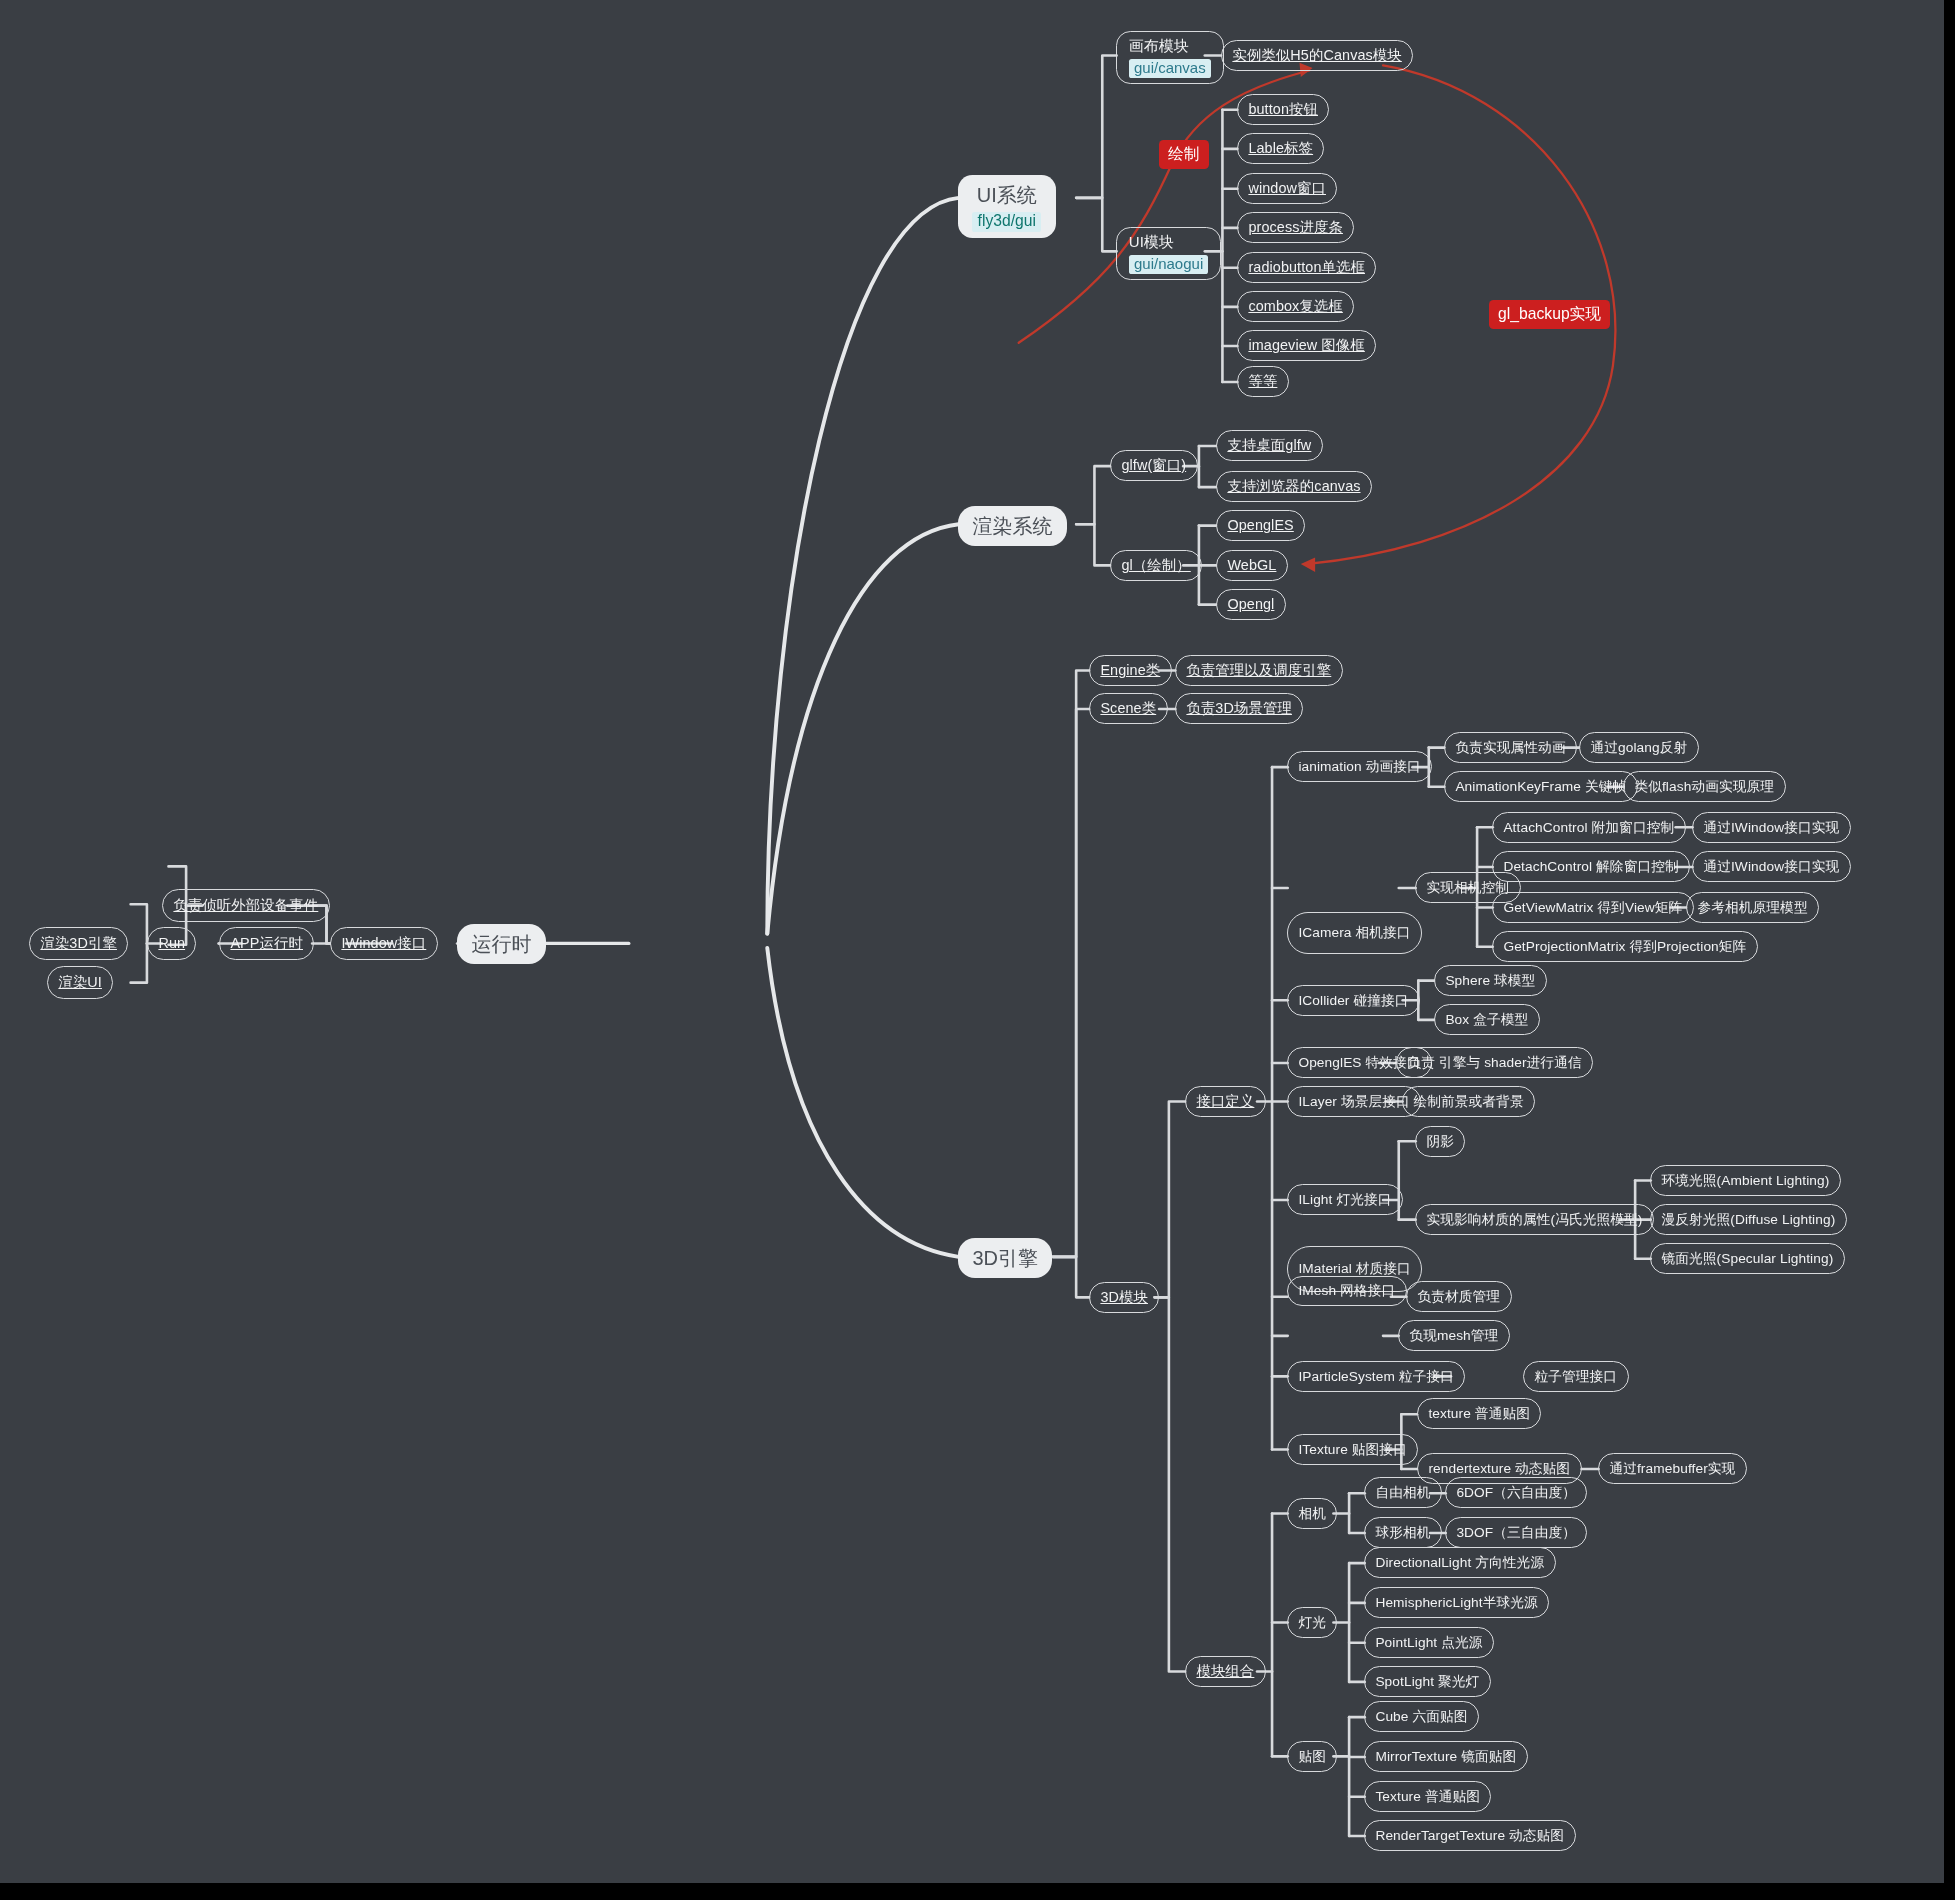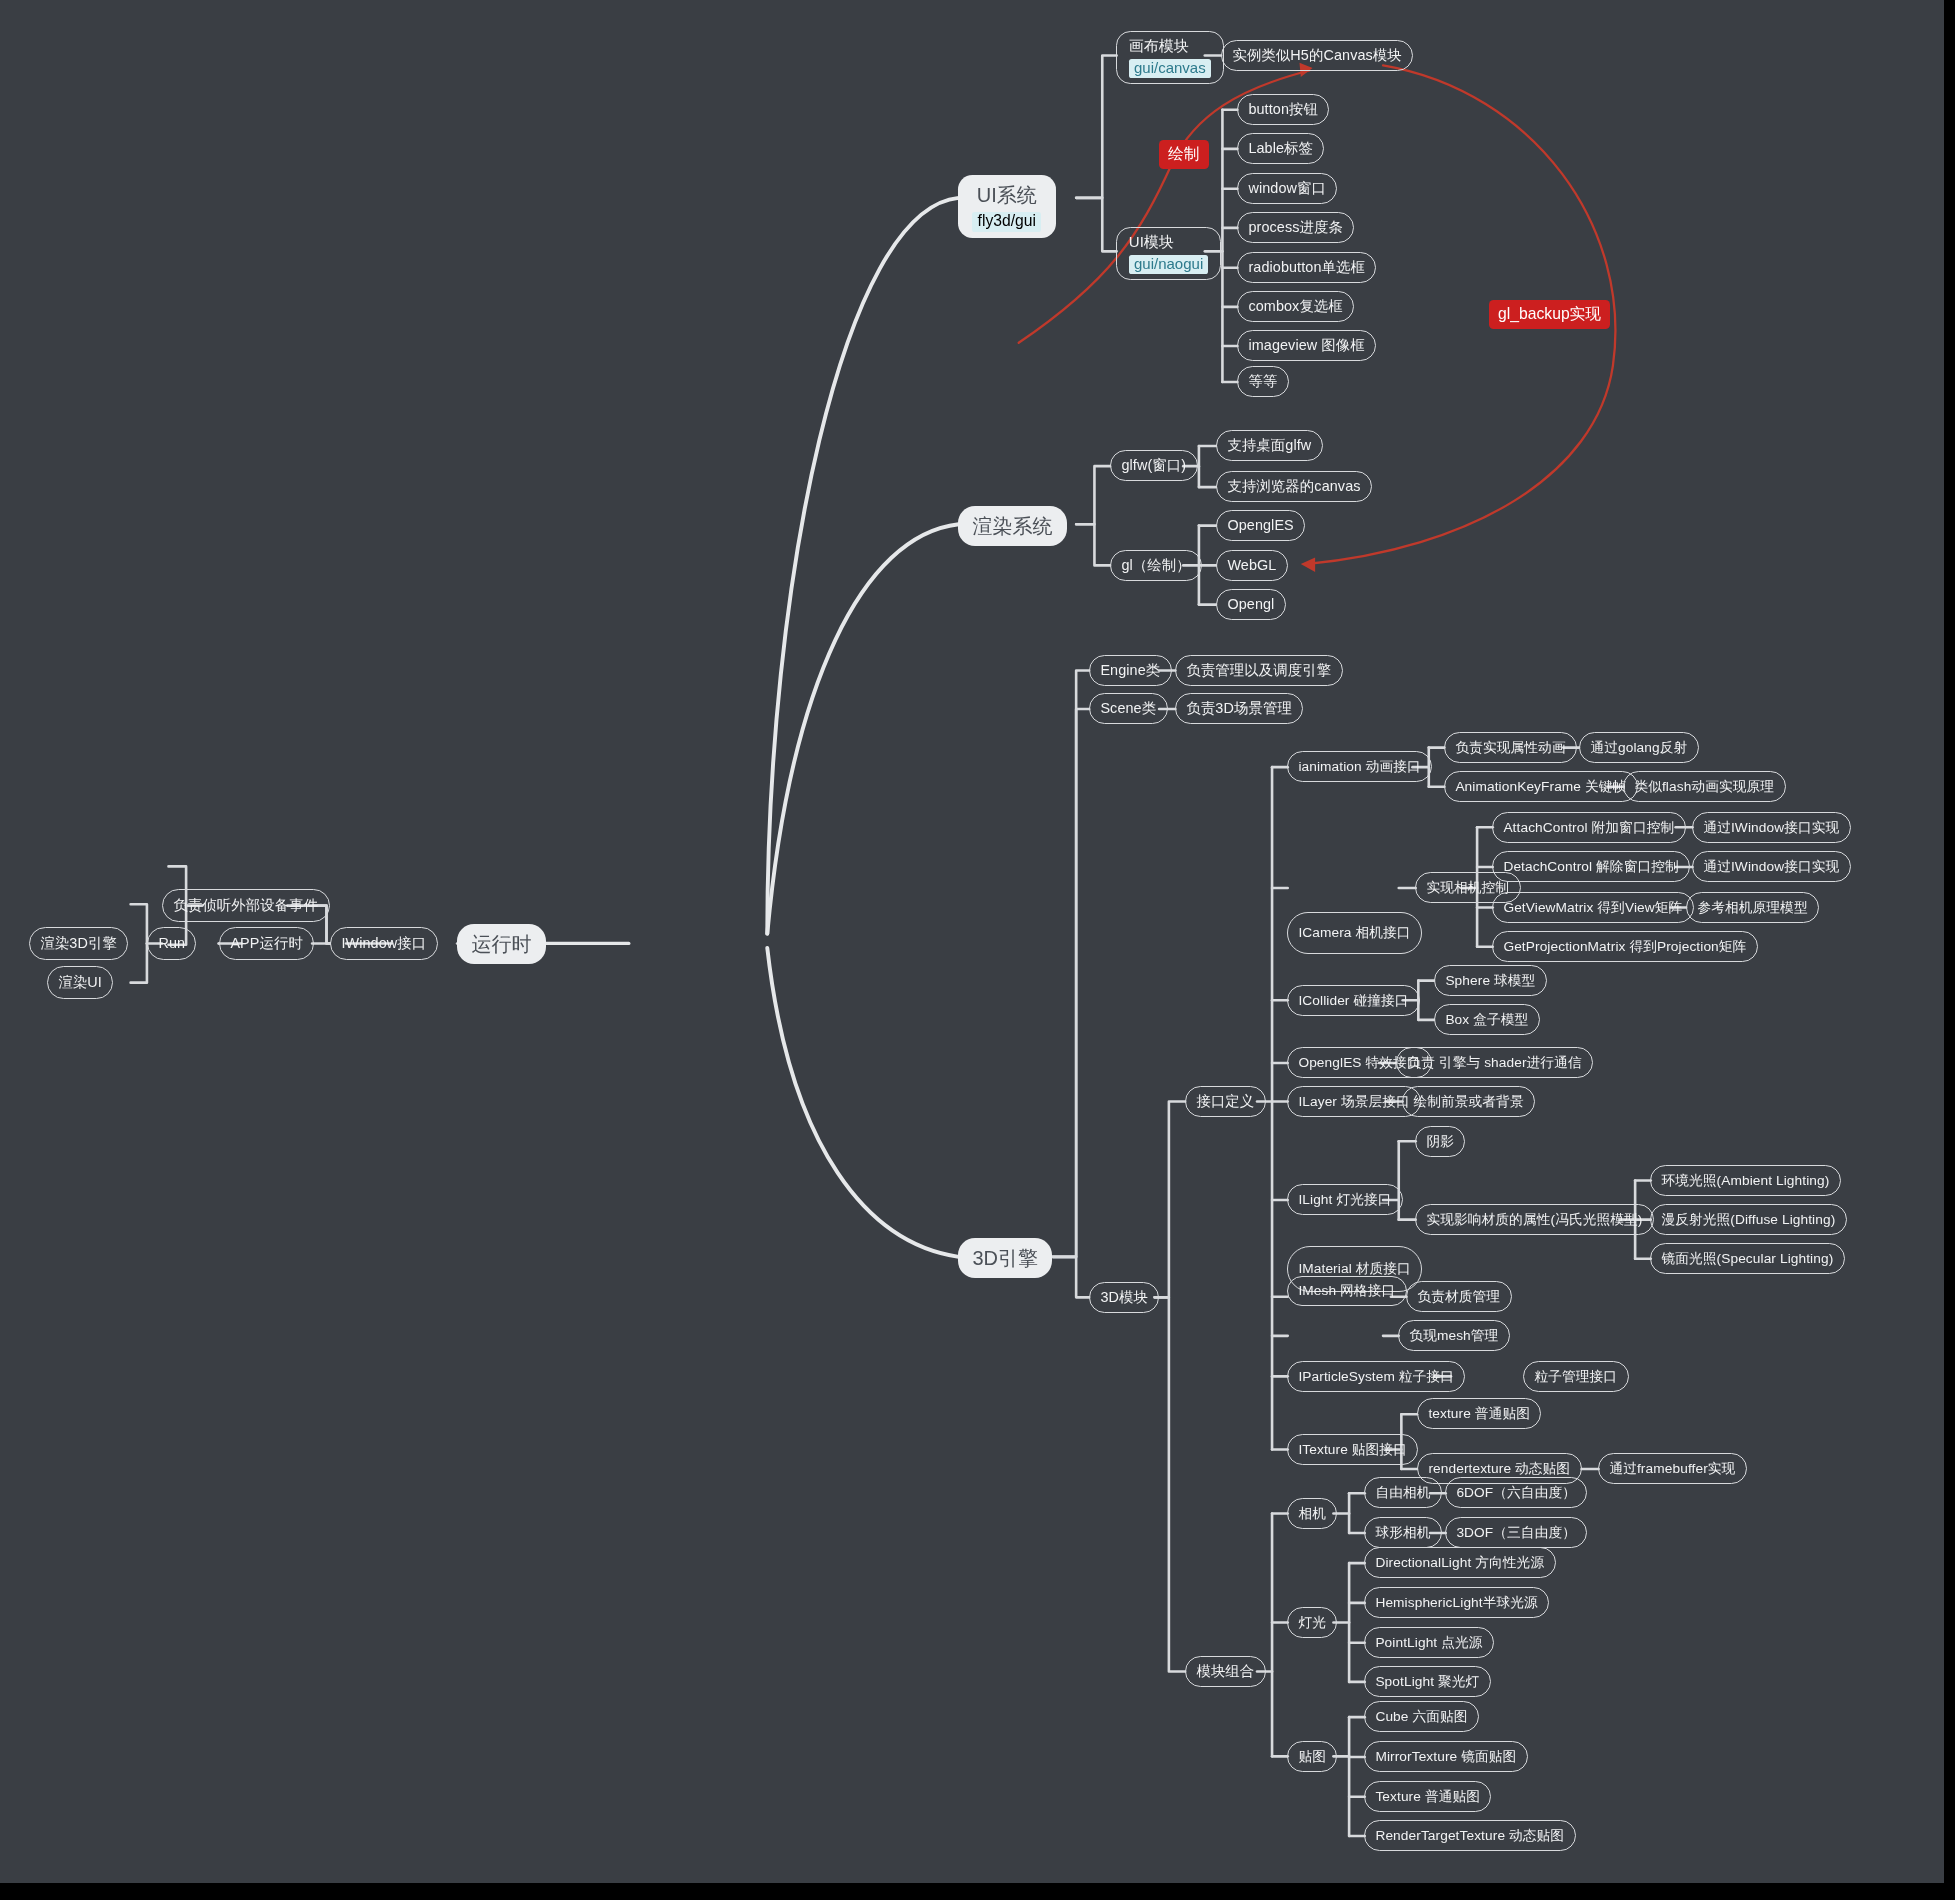--- a/index.html
+++ b/index.html
@@ -28,21 +28,21 @@
     color:#f2f3f4;
     background:transparent;
     white-space:nowrap;
     line-height:1.15;
     padding:0 10.4px;
     letter-spacing:0.1px;
   }
   .node .lbl{display:block;}
 
   
-  .lv3{font-size:14.4px;}
+  .lv3{font-size:14.4px;text-decoration:underline;}
   .lv4{font-size:13.7px;}
 
   
   .root{
     position:absolute;
     background:#f7820a;
     border:none;border-radius:17px;
     display:flex;flex-direction:column;
     align-items:center;justify-content:center;
     color:#fff;
@@ -61,21 +61,21 @@
   .head{
     position:absolute;box-sizing:border-box;
     background:#eceef0;color:#4b5057;
     border:none;border-radius:14.4px;
     display:flex;flex-direction:column;
     align-items:center;justify-content:center;
     padding:6.5px 14.4px;white-space:nowrap;
   }
   .head .htitle{font-size:20px;}
   .head .hsub{
-    background:#d8eef2;color:#000000;
+    background:#d8eef2;color:#0f766e;
     font-size:15.7px;border-radius:2.6px;
     padding:0px 5.2px 1.3px 5.2px;margin-top:3.9px;
   }
   .head.plain{border-radius:17px;}
 
   
   .modnode{
     position:absolute;box-sizing:border-box;
     border:1.3px solid #d8dadd;border-radius:14.4px;
     display:flex;flex-direction:column;

